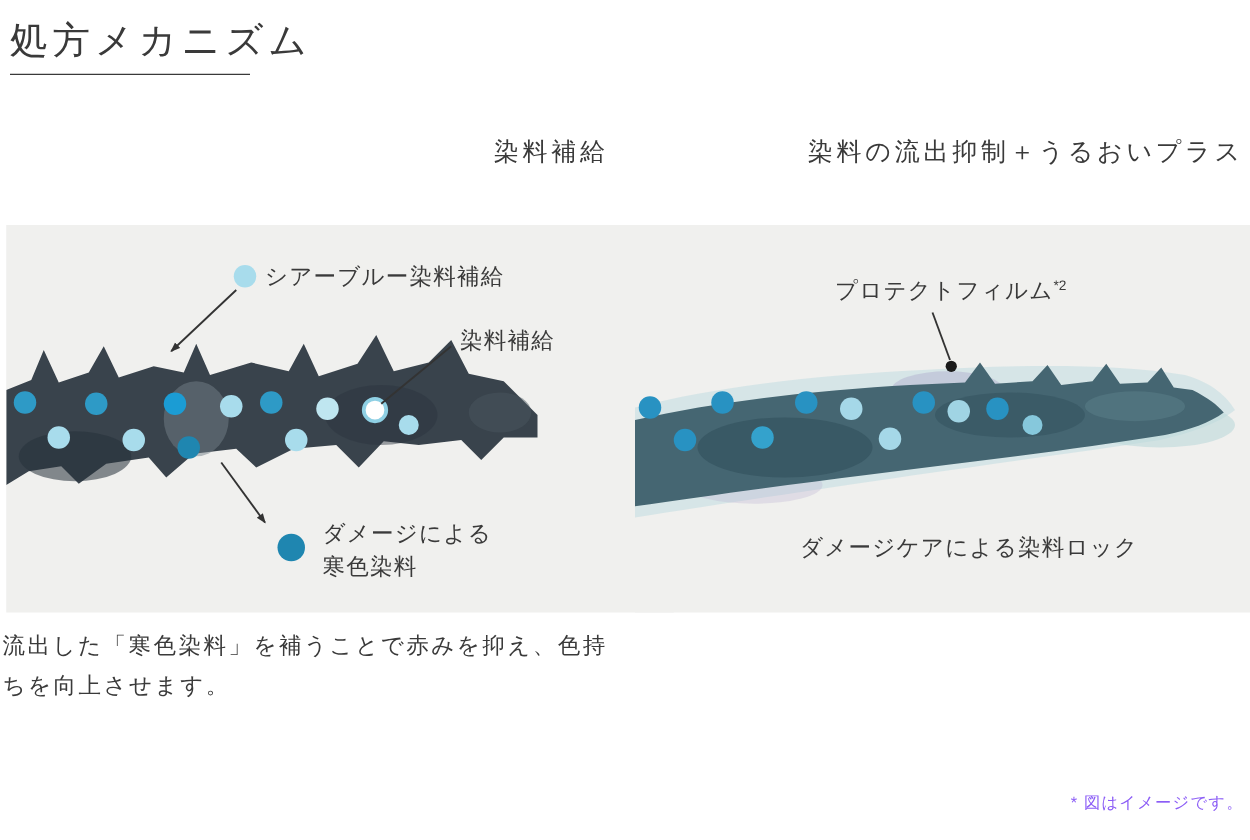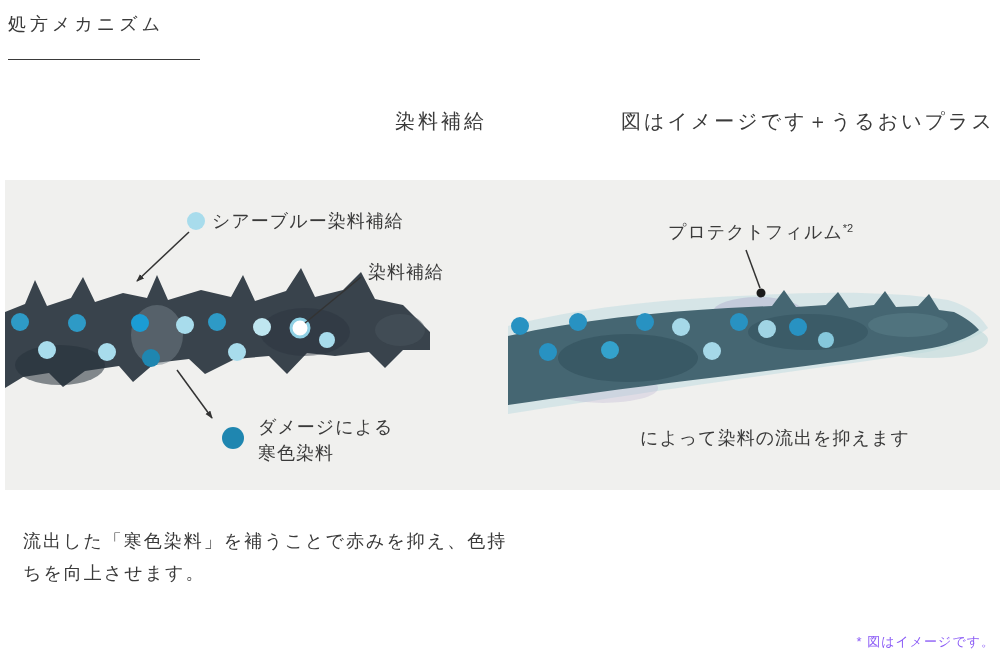--- a/index.html
+++ b/index.html
@@ -1,57 +1,57 @@
 <!DOCTYPE html>
 <html><head>
 <meta charset="utf-8">
 <style>
   html,body { margin:0; padding:0; background:#ffffff; }
   body { width:1000px; height:672px; overflow:hidden;
          font-family:"Liberation Sans","DejaVu Sans",sans-serif; color:#3a3a3a; }
   .page { position:relative; width:1000px; height:672px; background:#ffffff; }
 
-  .header-title { position:absolute; left:8px; top:12px; font-size:18px;
+  .header-title { position:absolute; left:8px; top:12px; font-size:30px;
                   letter-spacing:4px; font-weight:500; }
   .header-underline { position:absolute; left:8px; top:59px; width:192px;
                       height:1px; background:#3a3a3a; }
 
   .col-title { position:absolute; top:108px; font-size:20px; letter-spacing:3px;
                text-align:right; font-weight:400; }
   .col-title.left  { left:5px;   width:482px; }
   .col-title.right { left:508px; width:487px; }
 
   .panel { position:absolute; top:180px; height:310px; background:#f0f0ee; }
   .panel.left  { left:5px;   width:534px; }
   .panel.right { left:508px; width:487px;padding-left:38px; }
   .panel svg { position:absolute; left:0; top:0; display:block; }
 
   .plabel { position:absolute; font-size:18px; letter-spacing:1px;
             white-space:nowrap; line-height:1.4; color:#3a3a3a; }
   .plabel sup { font-size:11px; letter-spacing:0; vertical-align:6px; }
 
   .caption { position:absolute; top:501px; font-size:18px; letter-spacing:2px;
              line-height:1.75; color:#3a3a3a; }
-  .caption.left  { left:23px;   width:486px;margin-top:25px; }
+  .caption.left  { left:2px;   width:486px; }
   .caption.right { left:508px; width:490px; }
   .caption sup { font-size:11px; letter-spacing:0; vertical-align:5px; }
 
   .footnote { position:absolute; right:5px; top:633px; font-size:13px;
               letter-spacing:1px; color:#8b5cf6; }
 </style>
 </head>
 <body>
 
 <div class="page">
 
   <div class="header-title">処方メカニズム</div>
   <div class="header-underline"></div>
 
   <div class="col-title left">染料補給</div>
-  <div class="col-title right">図はイメージです＋うるおいプラス</div>
+  <div class="col-title right">染料の流出抑制＋うるおいプラス</div>
 
   <div class="panel left">
     <svg width="482" height="310" viewBox="0 0 482 310">
       <defs>
         <marker id="ah" markerWidth="10" markerHeight="8" refX="7" refY="3" orient="auto" markerUnits="userSpaceOnUse">
           <path d="M0,0 L8,3 L0,6 Z" fill="#333"></path>
         </marker>
       </defs>
 
       <g>
@@ -126,21 +126,21 @@
         <circle cx="318" cy="160" r="8" fill="#86c8dc"></circle>
       </g>
 
       <line x1="238" y1="70" x2="252" y2="108" stroke="#333" stroke-width="1.5"></line>
       <circle cx="253" cy="113" r="4.5" fill="#1a1a1a"></circle>
     </svg>
 
     <div class="plabel" style="left:160px; top:40px">
       <span>プロテクトフィルム</span><sup>*2</sup>
     </div>
-    <div class="plabel" style="left:132px; top:246px">によって染料の流出を抑えます</div>
+    <div class="plabel" style="left:132px; top:246px">ダメージケアによる染料ロック</div>
   </div>
 
   <div class="caption left">流出した「寒色染料」を補うことで赤みを抑え、色持ちを向上させます。</div>
 
 
   <div class="footnote">* 図はイメージです。</div>
 
 </div>
 
 </body></html>

